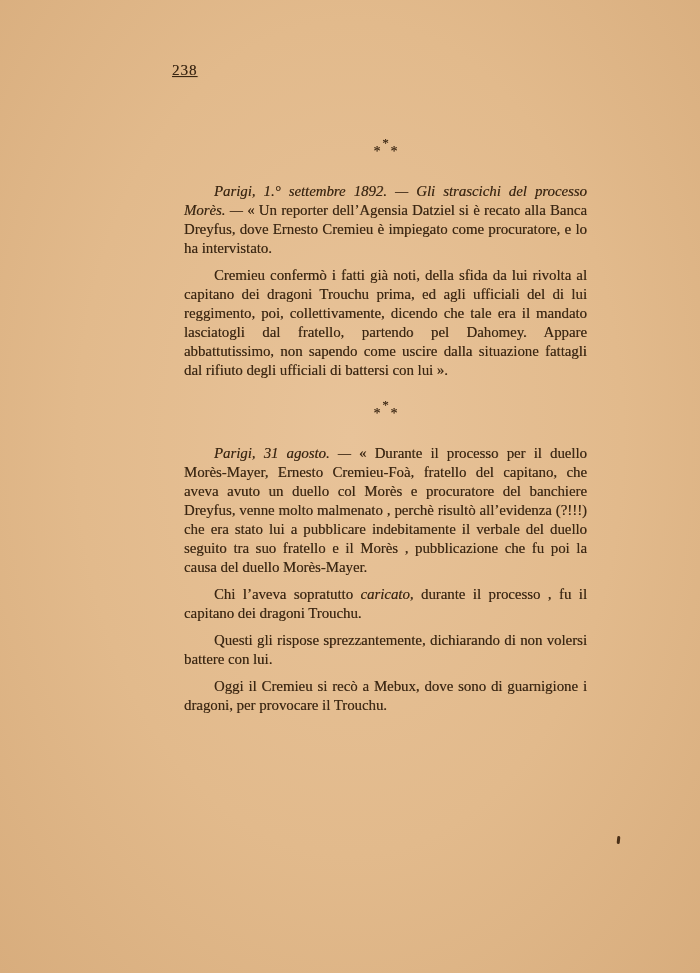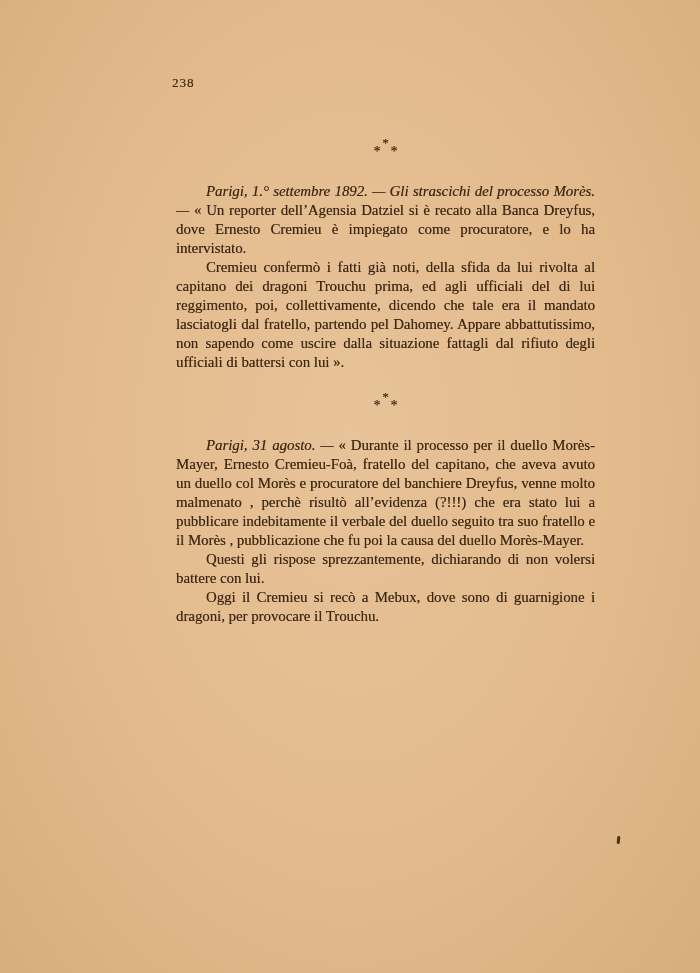--- a/index.html
+++ b/index.html
@@ -14,36 +14,37 @@
     color: #3a2612;
   }
   .paper {
     position: absolute;
     inset: 0;
     background: radial-gradient(ellipse at 50% 45%, #e8c399 0%, #e2ba8c 55%, #d8ad7d 100%);
   }
   .page-number {
     position: absolute;
     left: 172px;
-    top: 75px;
-    font-size: 13px;
+    top: 62px;
+    font-size: 15px;
     letter-spacing: 1px;
     text-shadow: 0.3px 0.2px 0 rgba(58,38,18,0.55);
+    text-decoration: underline;
   }
   .text-block {
     position: absolute;
     left: 176px;
     top: 138px;
     width: 419px;
     font-size: 14.8px;
     line-height: 19px;
     text-align: justify;
     text-shadow: 0.3px 0.2px 0 rgba(58,38,18,0.55);
   }
-  .para { margin: 0; text-indent: 30px; }
+  .para { margin: 8px; text-indent: 30px; }
   .italic { font-style: italic; }
   .asterism {
     width: 44px;
     margin: 0 auto 24px auto;
     text-align: center;
     font-size: 14px;
     height: 20px;
     line-height: 9px;
     text-indent: 0;
   }
@@ -80,20 +81,21 @@
 
   <p class="para">Cremieu confermò i fatti già noti, della sfida da lui rivolta al capitano dei dragoni Trouchu prima, ed agli ufficiali del di lui reggimento, poi, collettivamente, dicendo che tale era il mandato lasciatogli dal fratello, partendo pel Dahomey. Appare abbattutissimo, non sapendo come uscire dalla situazione fattagli dal rifiuto degli ufficiali di battersi con lui ».</p>
 
   <div class="asterism mid">
     <span class="ast-top">*</span>
     <span class="ast-bottom"><span>*</span><span>*</span></span>
   </div>
 
   <p class="para"><span class="italic">Parigi, 31 agosto. — </span><span>« Durante il processo per il duello Morès-Mayer, Ernesto Cremieu-Foà, fratello del capitano, che aveva avuto un duello col Morès e procuratore del banchiere Dreyfus, venne molto malmenato , perchè risultò all’evidenza (?!!!) che era stato lui a pubblicare indebitamente il verbale del duello seguito tra suo fratello e il Morès , pubblicazione che fu poi la causa del duello Morès-Mayer.</span></p>
 
+  <p class="para"><span>Chi l’aveva sopratutto </span><span class="italic">caricato,</span><span> durante il processo , fu il capitano dei dragoni Trouchu.</span></p>
 
   <p class="para">Questi gli rispose sprezzantemente, dichiarando di non volersi battere con lui.</p>
 
   <p class="para">Oggi il Cremieu si recò a Mebux, dove sono di guarnigione i dragoni, per provocare il Trouchu.</p>
 
 
 
 
 
 </div>

